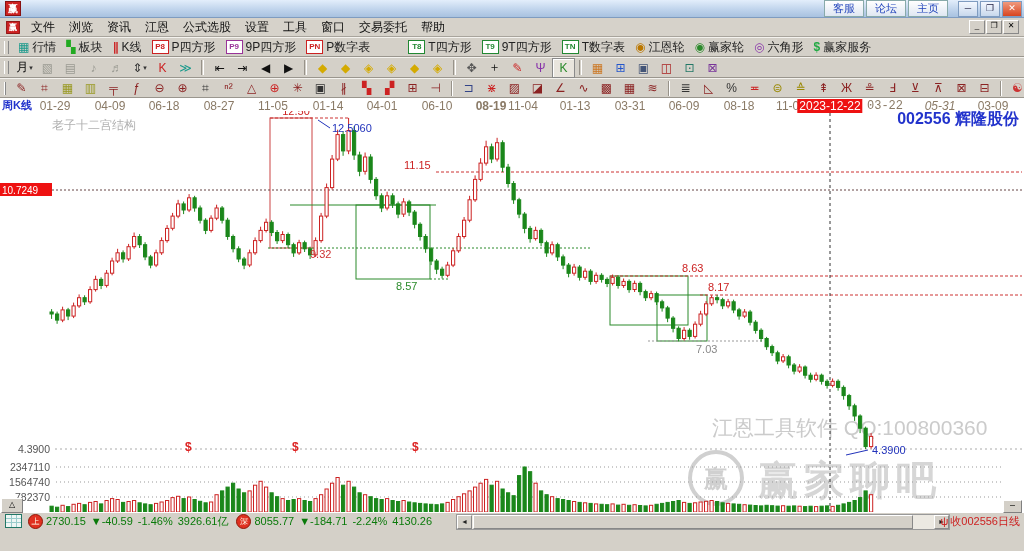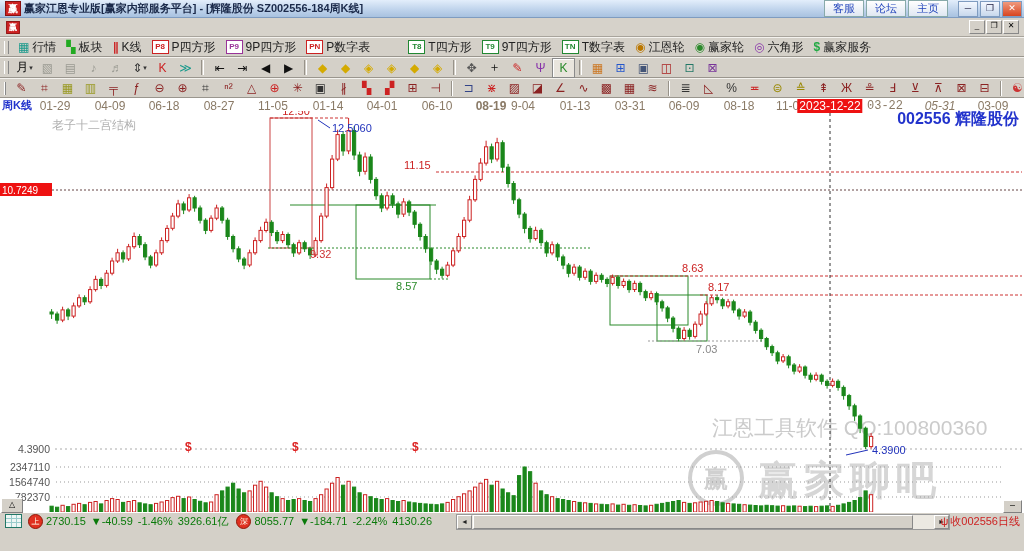--- a/index.html
+++ b/index.html
@@ -83,36 +83,47 @@
     box-sizing:border-box;padding-left:54px;font-size:13px;color:#0a0a0a;line-height:21px;
     white-space:nowrap;overflow:hidden;}
 </style>
 </head>
 <body>
 
 <div class="app">
 
   <div class="titlebar">
     <span class="app-icon">赢</span>
-    <span class="title-text">赢家江恩专业版[赢家内部服务平台] - [辉隆股份  SZ002556-184周K线]</span>
     <div class="tb-right">
       <span id="svc-buttons" style="display:flex;gap:2px;">
           <span class="svc-btn">客服</span>
           <span class="svc-btn">论坛</span>
           <span class="svc-btn">主页</span>
         </span>
       <span style="width:6px;"></span>
       <span class="winbtn">─</span>
       <span class="winbtn">❐</span>
       <span class="winbtn close">✕</span>
     </div>
   </div>
 
   <div class="menubar">
     <span class="app-icon" style="transform:scale(0.85);">赢</span>
+    <span id="menu-items" style="display:flex;">
+        <span class="menu-item">文件</span>
+        <span class="menu-item">浏览</span>
+        <span class="menu-item">资讯</span>
+        <span class="menu-item">江恩</span>
+        <span class="menu-item">公式选股</span>
+        <span class="menu-item">设置</span>
+        <span class="menu-item">工具</span>
+        <span class="menu-item">窗口</span>
+        <span class="menu-item">交易委托</span>
+        <span class="menu-item">帮助</span>
+      </span>
     <span class="mdi" id="mdi-buttons">
         <span class="mdibtn">_</span>
         <span class="mdibtn">❐</span>
         <span class="mdibtn">✕</span>
       </span>
   </div>
 
   <div class="toolbar tb1" id="tb-features">
       <span class="grip"></span>
       <span class="feat-item">
@@ -756,21 +767,21 @@
       <span class="period-label">周K线</span>
     <span class="date-tick" style="left: 55px;">01-29</span>
         <span class="date-tick" style="left: 110px;">04-09</span>
         <span class="date-tick" style="left: 164px;">06-18</span>
         <span class="date-tick" style="left: 219px;">08-27</span>
         <span class="date-tick" style="left: 273px;">11-05</span>
         <span class="date-tick" style="left: 328px;">01-14</span>
         <span class="date-tick" style="left: 382px;">04-01</span>
         <span class="date-tick" style="left: 437px;">06-10</span>
         <span class="date-tick" style="left: 491px; font-weight: bold;">08-19</span>
-        <span class="date-tick" style="left: 523px;">9-04</span>
+        <span class="date-tick" style="left: 523px;">11-04</span>
         <span class="date-tick" style="left: 575px;">01-13</span>
         <span class="date-tick" style="left: 630px;">03-31</span>
         <span class="date-tick" style="left: 684px;">06-09</span>
         <span class="date-tick" style="left: 739px;">08-18</span>
         <span class="date-tick" style="left: 791px;">11-03</span>
         <span class="date-tick hl" style="left: 830px;">2023-12-22</span>
         <span class="date-tick" style="left: 885px; font-family: Liberation Mono, monospace;">03-22</span>
         <span class="date-tick" style="left: 940px; font-style: italic;">05-31</span>
         <span class="date-tick" style="left: 993px;">03-09</span>
       </div>

